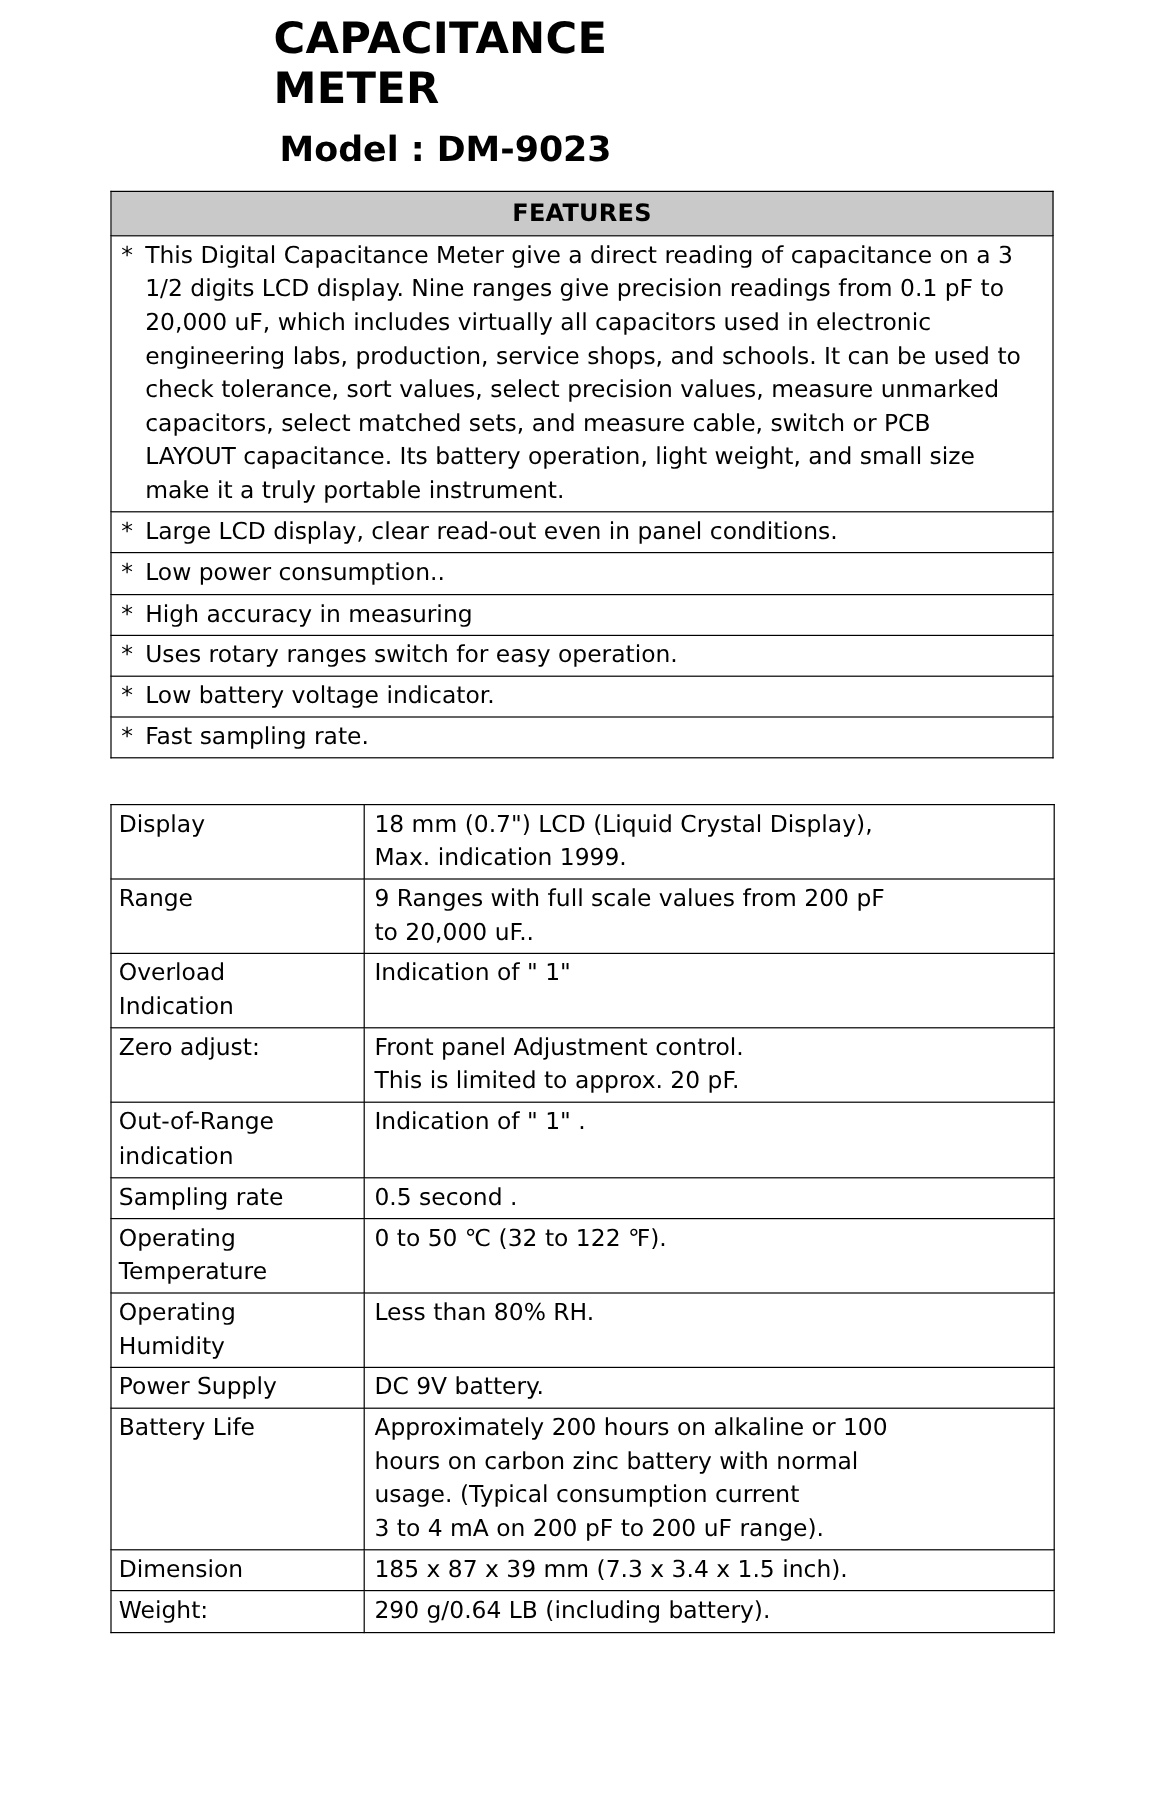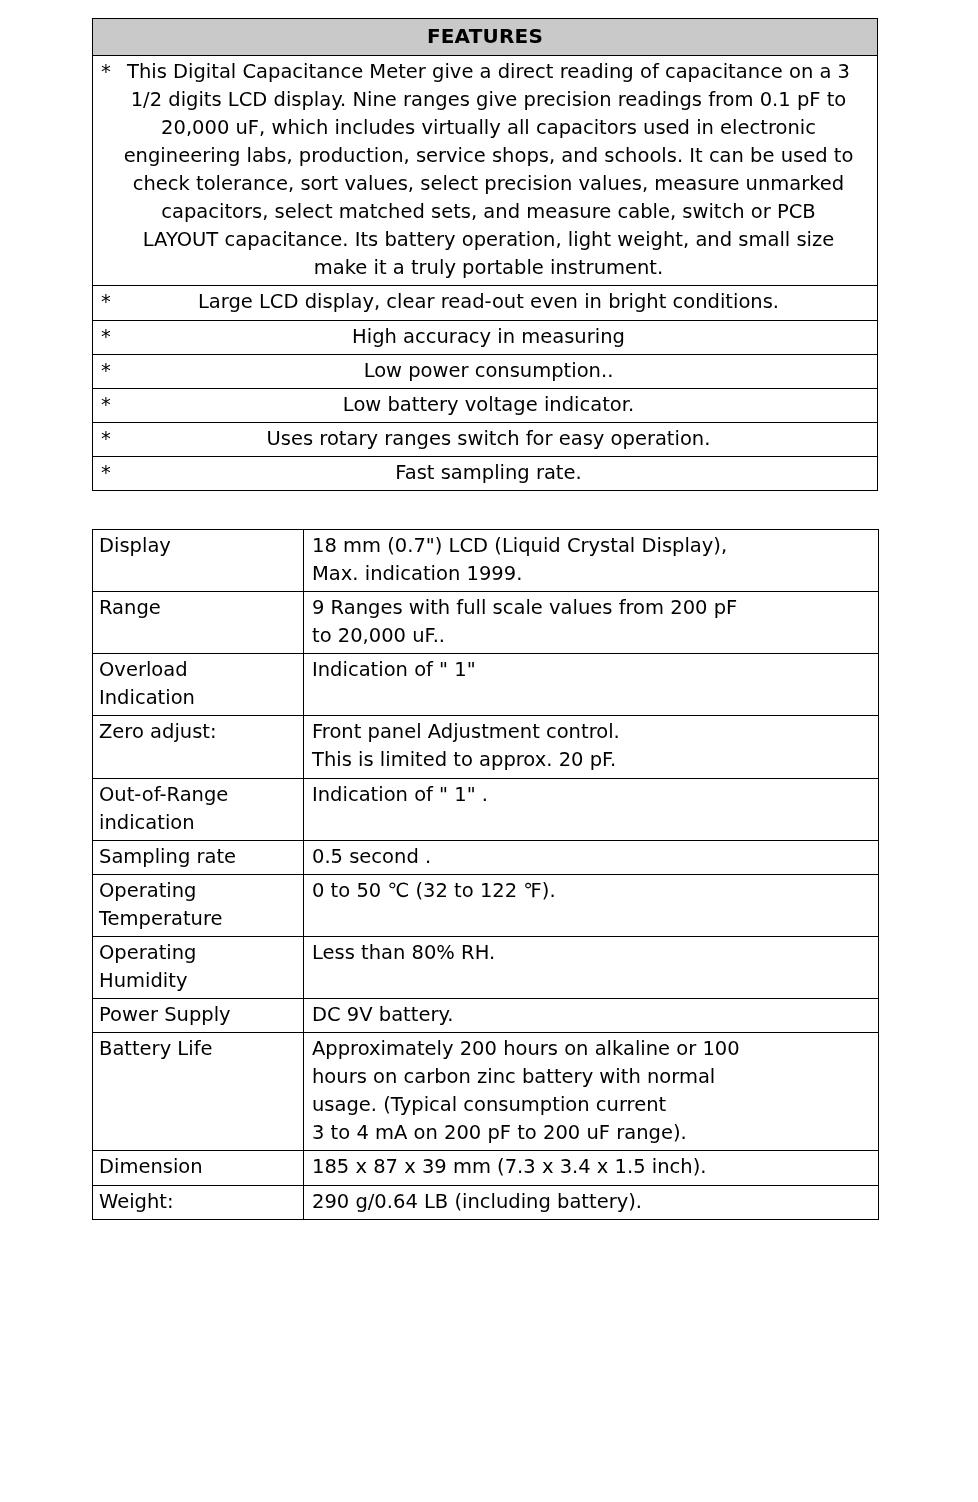--- a/index.html
+++ b/index.html
@@ -70,21 +70,20 @@
   }
   .star {
     display: inline-block;
     width: 20px;
     vertical-align: top;
   }
   .star-text {
     display: inline-block;
     width: 735px;
     vertical-align: top;
-    text-align: center;
   }
   
   #specs-table {
     width: 786px;
     margin-top: 38px;
   }
   #specs-table col.c1 { width: 211px; }
   #specs-table col.c2 { width: 575px; }
   .spec-label {
     padding-left: 6px !important;
@@ -92,54 +91,59 @@
   .spec-value {
     padding-left: 8px !important;
   }
   .nbr { white-space: pre-line; }
 </style>
 </head>
 <body>
 
 <div class="page">
 
+  <div class="title-block">
+    <div class="title-line">CAPACITANCE</div>
+    <div class="title-line">METER</div>
+    <div class="model-line">Model : DM-9023</div>
+  </div>
 
   <table class="doc" id="features-table">
     <tbody>
         <tr>
       <td class="section-head">FEATURES</td>
     </tr>
     <tr>
       <td class="star-cell">
         <span class="star">*</span><span class="star-text">This Digital Capacitance Meter give a direct reading of capacitance on a 3 1/2 digits LCD  display.  Nine ranges give precision readings from 0.1 pF to 20,000 uF, which includes virtually all capacitors used in electronic engineering labs, production, service shops, and schools. It can be used to  check tolerance, sort values, select precision values, measure unmarked capacitors, select matched sets, and measure cable, switch or PCB LAYOUT capacitance.  Its battery operation, light weight, and small size make it a truly portable instrument.</span>
       </td>
     </tr>
     <tr>
       <td class="star-cell">
-        <span class="star">*</span><span class="star-text">Large LCD display, clear read-out even in bright conditions.</span>
+        <span class="star">*</span><span class="star-text">Large LCD display, clear read-out even in panel conditions.</span>
+      </td>
+    </tr>
+    <tr>
+      <td class="star-cell">
+        <span class="star">*</span><span class="star-text">Low power consumption..</span>
       </td>
     </tr>
     <tr>
       <td class="star-cell">
         <span class="star">*</span><span class="star-text">High accuracy in measuring</span>
       </td>
     </tr>
     <tr>
       <td class="star-cell">
-        <span class="star">*</span><span class="star-text">Low power consumption..</span>
+        <span class="star">*</span><span class="star-text">Uses rotary ranges switch for easy operation.</span>
       </td>
     </tr>
     <tr>
       <td class="star-cell">
         <span class="star">*</span><span class="star-text">Low battery voltage indicator.</span>
-      </td>
-    </tr>
-    <tr>
-      <td class="star-cell">
-        <span class="star">*</span><span class="star-text">Uses rotary ranges switch for easy operation.</span>
       </td>
     </tr>
     <tr>
       <td class="star-cell">
         <span class="star">*</span><span class="star-text">Fast sampling rate.</span>
       </td>
     </tr>
   </tbody>
     </table>
 

